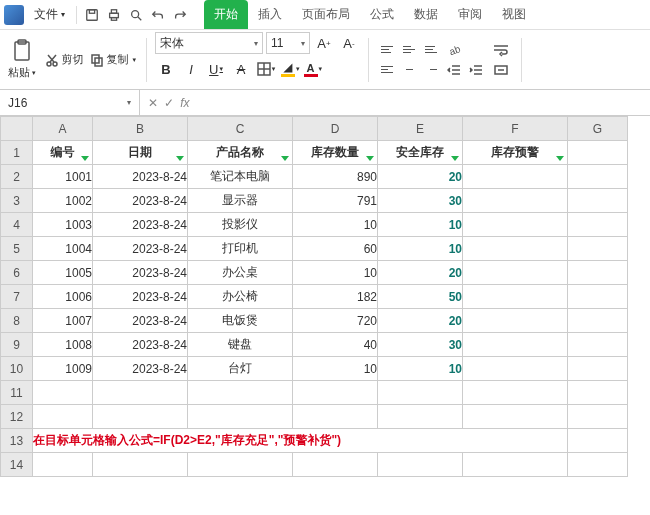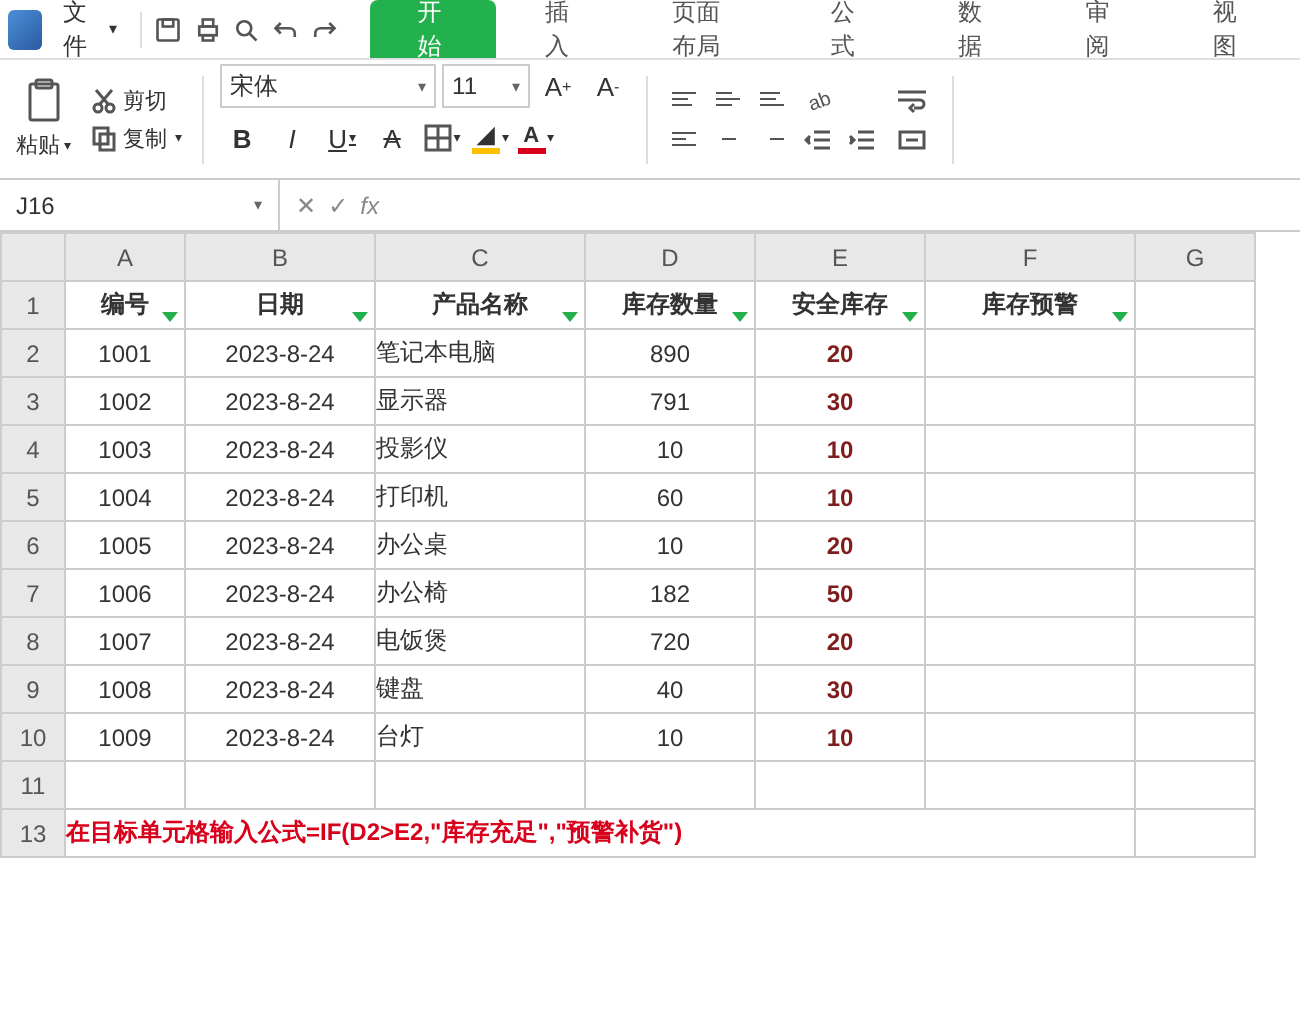--- a/index.html
+++ b/index.html
@@ -5,29 +5,29 @@
 *{box-sizing:border-box;margin:0;padding:0;font-family:"Microsoft YaHei",SimSun,sans-serif}
 body{background:#fff;width:650px;height:515px;overflow:hidden;font-size:12px;color:#333}
 .menubar{display:flex;align-items:center;height:30px;background:#fff;border-bottom:1px solid #e0e0e0;padding:0 4px;gap:2px}
 .menu-logo{width:20px;height:20px;background:linear-gradient(135deg,#4a90d9,#2c5aa0);border-radius:3px;margin-right:2px}
 .menu-file{display:flex;align-items:center;gap:3px;padding:0 6px;height:24px;color:#333;cursor:pointer}
 .menu-file span.tri{font-size:8px}
 .menu-sep{width:1px;height:18px;background:#ddd;margin:0 3px}
 .qat-icon{width:20px;height:20px;display:flex;align-items:center;justify-content:center;cursor:pointer;color:#555}
 .qat-icon svg{width:14px;height:14px}
 .tabs{display:flex;align-items:center;margin-left:12px;gap:0;height:100%}
-.tab{padding:0 24px;height:100%;display:flex;align-items:center;cursor:pointer;color:#555}
+.tab{padding:0 10px;height:100%;display:flex;align-items:center;cursor:pointer;color:#555}
 .tab.active{background:#22b14c;color:#fff;border-radius:4px 4px 0 0}
 .ribbon{display:flex;align-items:center;height:60px;background:#fff;border-bottom:1px solid #ccc;padding:2px 4px;gap:6px}
 .ribbon-group{display:flex;align-items:center;gap:3px;height:100%}
 .vsep{width:1px;height:44px;background:#ddd;margin:0 2px}
 .big-btn{display:flex;flex-direction:column;align-items:center;justify-content:center;gap:2px;padding:2px 4px;cursor:pointer;height:52px}
 .big-btn .lbl{font-size:11px;color:#333;display:flex;align-items:center;gap:2px}
 .big-btn .lbl .tri{font-size:7px}
-.small-btns{display:flex;flex-direction:column;gap:2px}
+.small-btns{display:flex;flex-direction:row;gap:2px}
 .small-btn{display:flex;align-items:center;gap:3px;font-size:11px;cursor:pointer;padding:1px 2px}
 .small-btn .tri{font-size:7px;margin-left:1px}
 .font-row{display:flex;align-items:center;gap:3px}
 .font-select{border:1px solid #ccc;height:22px;padding:0 4px;font-size:12px;display:flex;align-items:center;justify-content:space-between;cursor:pointer;background:#fff}
 .font-name{width:108px}
 .font-size{width:44px}
 .font-select .tri{font-size:8px;color:#666}
 .fmt-btn{width:22px;height:22px;display:flex;align-items:center;justify-content:center;cursor:pointer;font-size:13px;border:1px solid transparent}
 .fmt-btn.bold{font-weight:bold}
 .fmt-btn.italic{font-style:italic}
@@ -48,23 +48,23 @@
 .formula-input{flex:1;height:100%;padding:0 6px}
 .grid-wrap{position:relative;overflow:auto;height:calc(515px - 30px - 60px - 26px)}
 table.sheet{border-collapse:collapse;table-layout:fixed}
 .sheet th,.sheet td{border:1px solid #ccc;height:24px;padding:0;font-size:12px;background:#fff}
 .sheet thead th{background:#e8e8e8;color:#555;font-weight:normal;text-align:center;position:sticky;top:0}
 .sheet .rowhdr{background:#e8e8e8;color:#555;text-align:center;width:32px;position:sticky;left:0}
 .corner{width:32px;background:#e8e8e8;position:sticky;left:0;top:0;z-index:2}
 .colA{width:60px}.colB{width:95px}.colC{width:105px}.colD{width:85px}.colE{width:85px}.colF{width:105px}.colG{width:60px}
 .data-hdr{background:#fff;font-weight:bold;text-align:center;position:relative;padding:0 4px}
 .filter-tri{position:absolute;right:3px;bottom:3px;width:0;height:0;border-left:4px solid transparent;border-right:4px solid transparent;border-top:5px solid #22b14c}
-.cell{padding:0 6px;text-align:center}
-.cell.left{text-align:left}
-.red{color:#7f1d1d;font-weight:bold}
+.cell{padding:0 6px;text-align:right}
+.cell.left{text-align:center}
+.red{color:#0f766e;font-weight:bold}
 .note{color:#d9001b;font-weight:bold;text-align:left;padding:0 6px}
 svg{stroke:#555;fill:none;stroke-width:1.5}
 </style>
 </head>
 <body>
 
 <div class="menubar">
   <div class="menu-logo"></div>
   <div class="menu-file">
     <span>文件</span>
@@ -411,19 +411,39 @@
           <td class="rowhdr">11</td>
           <td></td>
           <td></td>
           <td></td>
           <td></td>
           <td></td>
           <td></td>
           <td></td>
         </tr>
         <tr>
+          <td class="rowhdr">12</td>
+          <td></td>
+          <td></td>
+          <td></td>
+          <td></td>
+          <td></td>
+          <td></td>
+          <td></td>
+        </tr>
+        <tr>
           <td class="rowhdr">13</td>
           <td class="note" colspan="6">在目标单元格输入公式=IF(D2&gt;E2,"库存充足","预警补货")</td>
+          <td></td>
+        </tr>
+        <tr>
+          <td class="rowhdr">14</td>
+          <td></td>
+          <td></td>
+          <td></td>
+          <td></td>
+          <td></td>
+          <td></td>
           <td></td>
         </tr>
       </tbody>
 </table>
 </div>
 
 </body></html>

